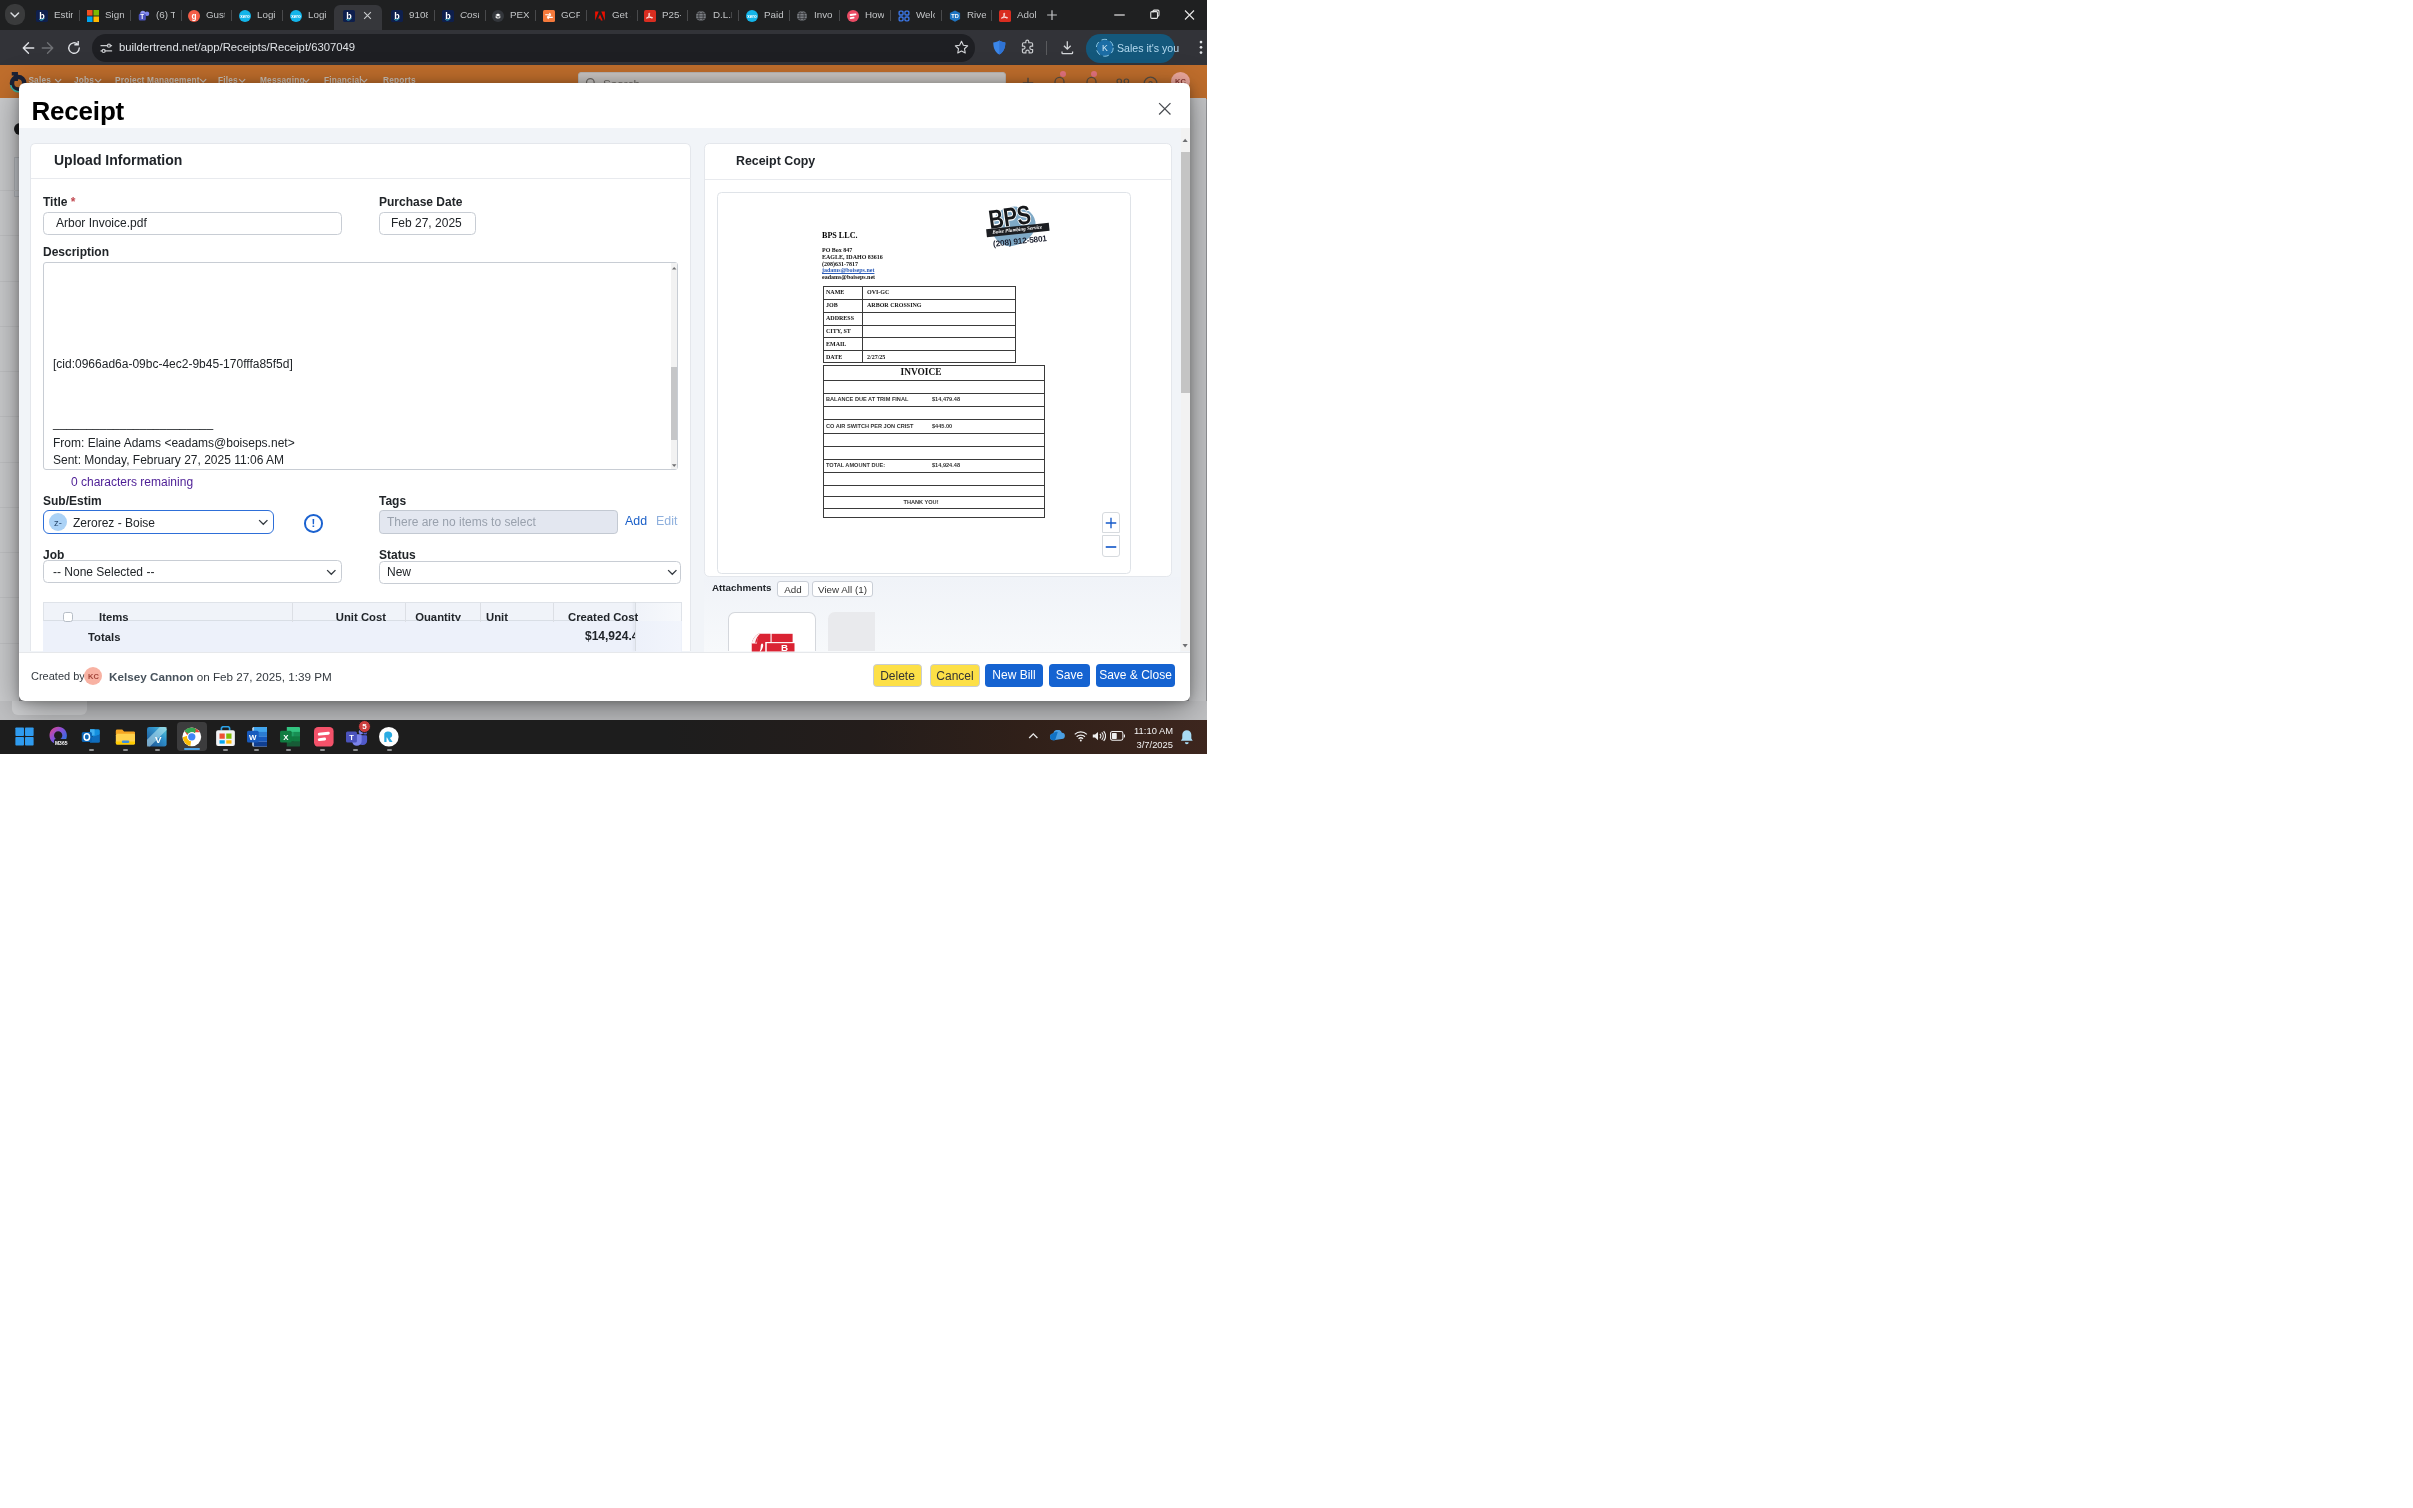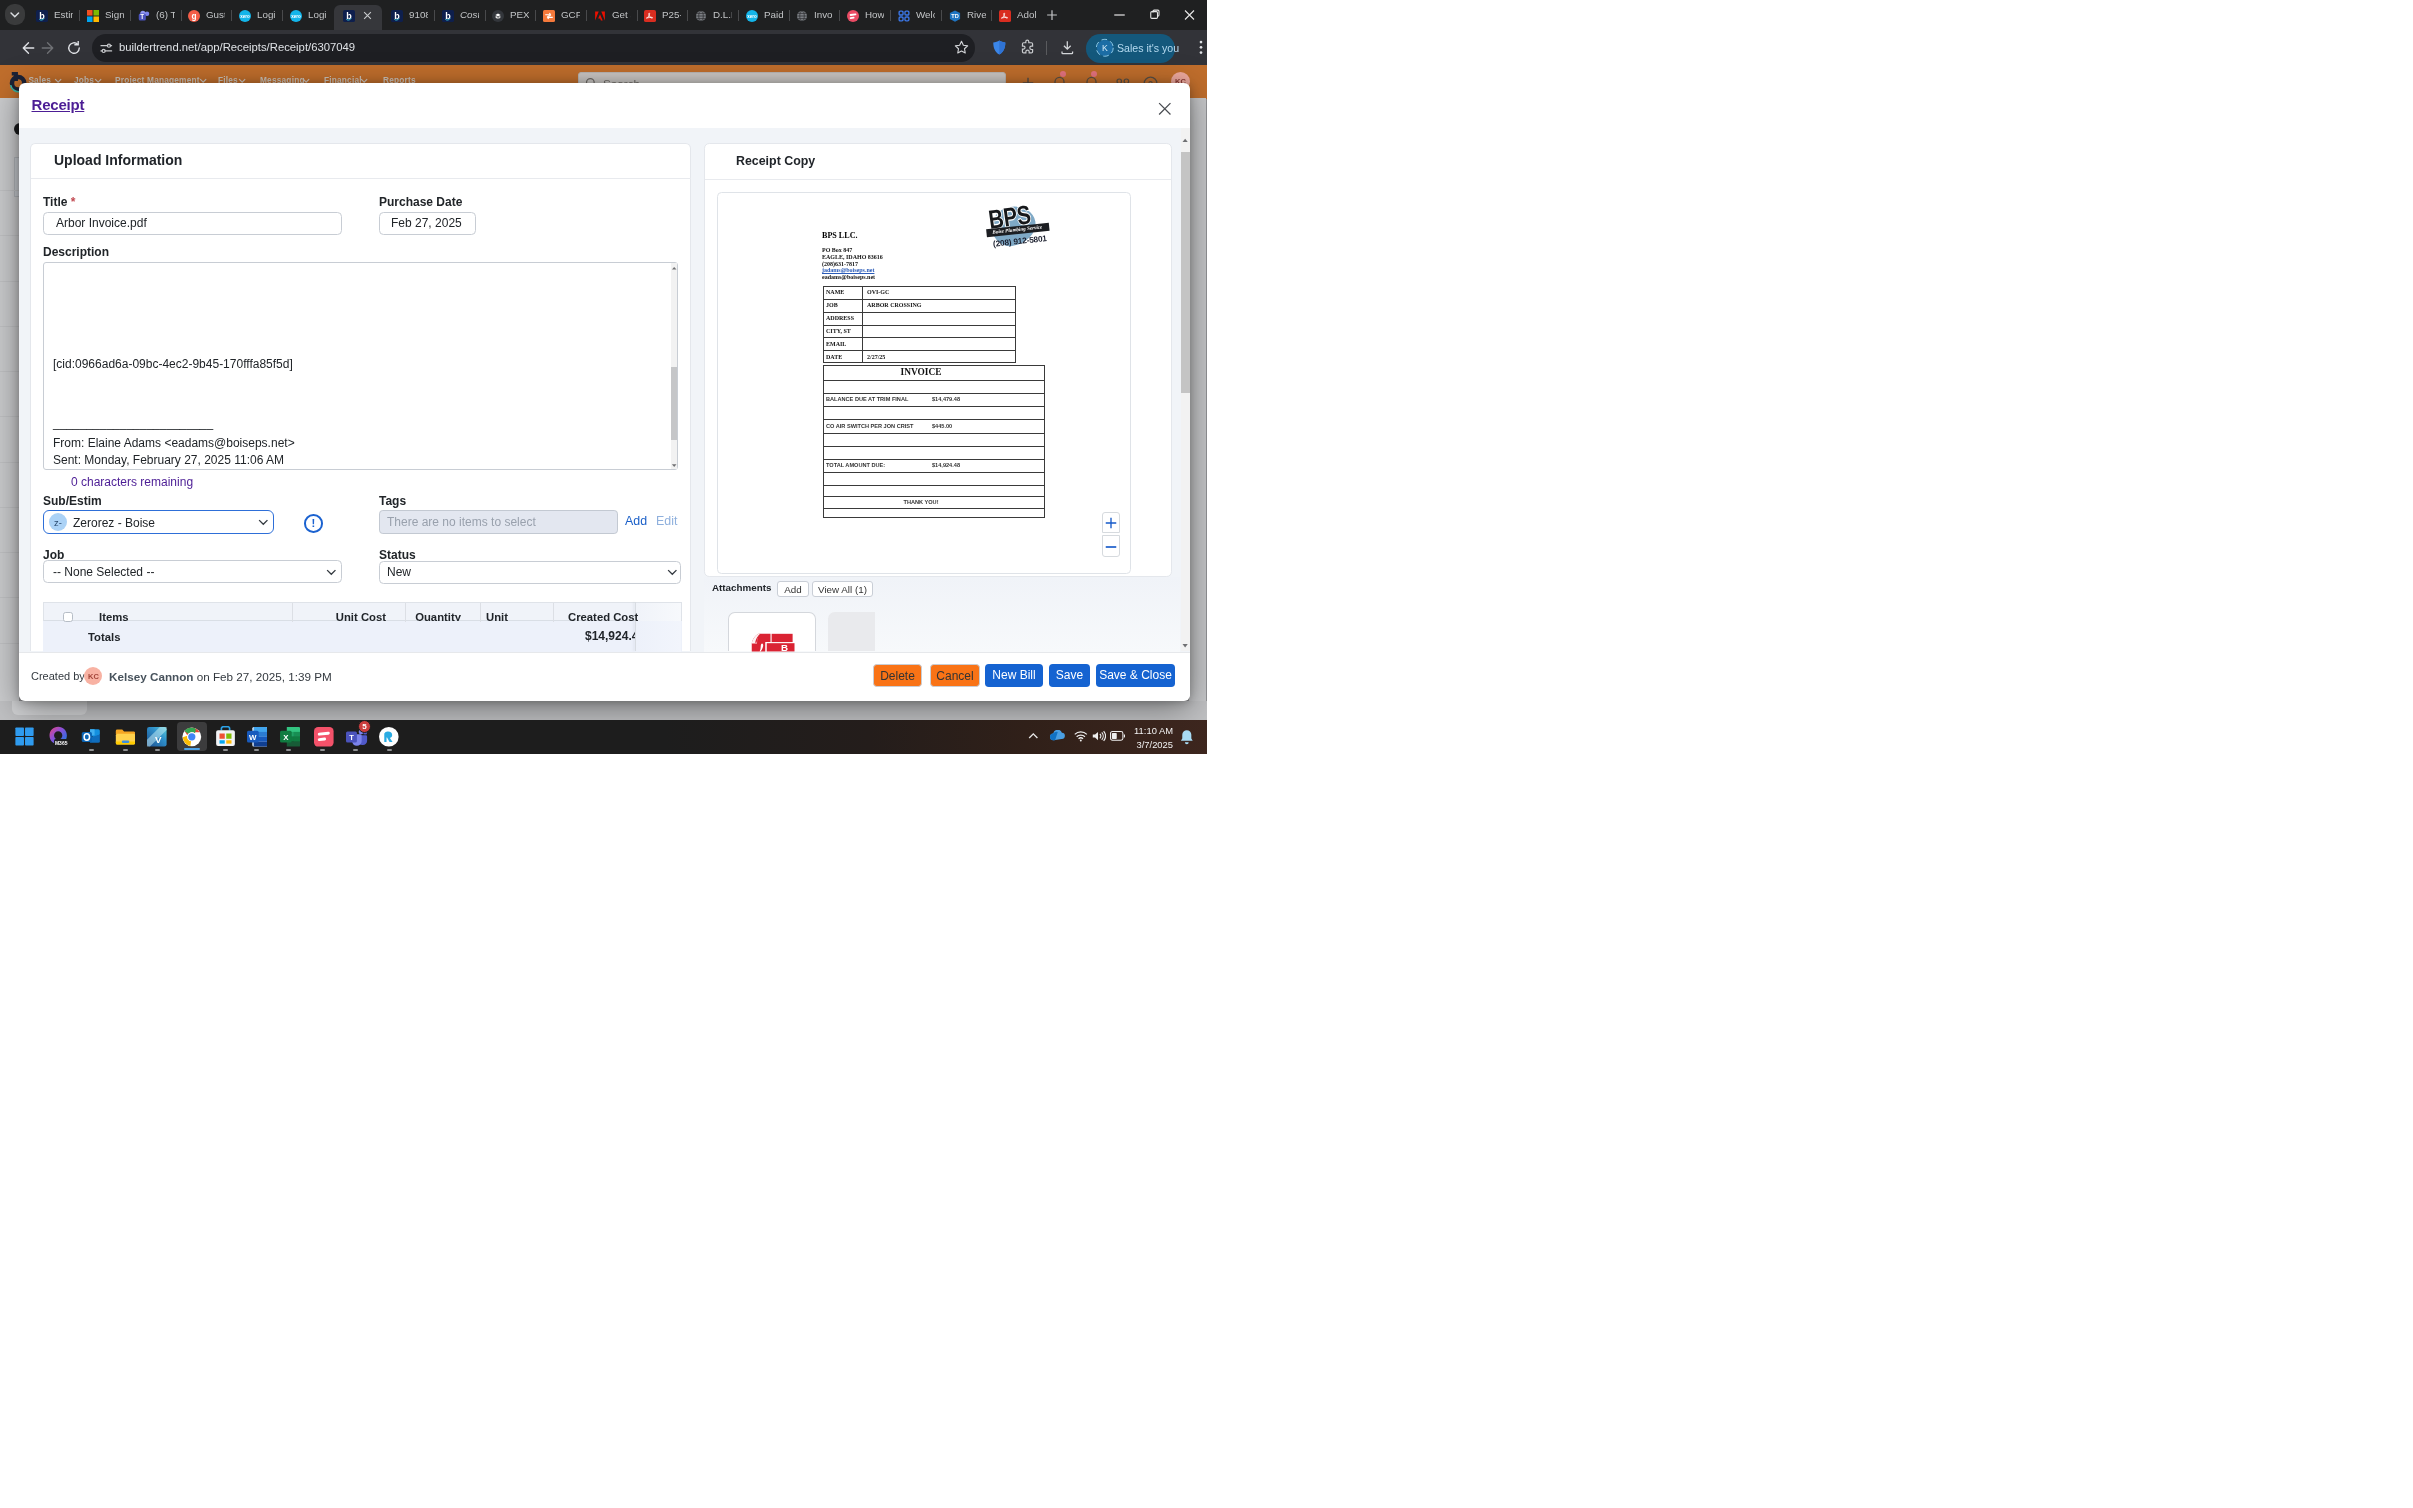--- a/index.html
+++ b/index.html
@@ -23,21 +23,21 @@
 
   
   #modal { left:18.6px; top:83px; width:1171px; height:617px; background:#fff; border-radius:6px; box-shadow:0 7.5px 34px rgba(0,0,0,.42), 0 1.5px 9px rgba(0,0,0,.25); }
   #mbody { left:18.6px; top:128px; width:1171px; height:524px; background:#f1f4f8; }
   .card { background:#fff; border:0.8px solid #e4e7ec; border-radius:5.3px; }
   .cardhead { font-size:13.2px; font-weight:700; color:#21252a; }
   .lbl { font-size:12px; font-weight:700; color:#212529; }
   .inp { background:#fff; border:0.8px solid #c8cdd4; border-radius:4.5px; font-size:12px; color:#212529; }
   .footbtn { height:23.4px; border-radius:3.8px; font-size:12px; text-align:center; line-height:22px; }
   .bluebtn { background:#1563d1; color:#fff; line-height:23.4px; }
-  .whitebtn { background:#f97316; border:0.8px solid #c8cdd4; color:#333; }
+  .whitebtn { background:#fde047; border:0.8px solid #c8cdd4; color:#333; }
 
   
   #taskbar { left:0; top:720px; width:1207px; height:35px; background:linear-gradient(90deg,#1d1d1d 0%,#1d1d1d 55%,#241d1b 72%,#302019 85%,#3d261e 100%); }
 </style>
 </head>
 <body>
 <div id="app">
 
   <div class="abs" id="tabstrip"></div>
   <div class="abs" style="left:5px; top:4.4px; width:20px; height:21px; background:#3a3b3c; border-radius:9px;">
@@ -320,21 +320,21 @@
   <div class="abs" style="left:0; top:462px; width:18.6px; height:0.8px; background:#c1c2c4;"></div>
   <div class="abs" style="left:0; top:507px; width:18.6px; height:0.8px; background:#c1c2c4;"></div>
   <div class="abs" style="left:0; top:552px; width:18.6px; height:0.8px; background:#c1c2c4;"></div>
   <div class="abs" style="left:0; top:597px; width:18.6px; height:0.8px; background:#c1c2c4;"></div>
   <div class="abs" style="left:0; top:643px; width:18.6px; height:0.8px; background:#c1c2c4;"></div>
   <div class="abs" style="left:1189px; top:98px; width:17.3px; height:621px; background:#c6c7c9;"></div>
   <div class="abs" style="left:0; top:701px; width:1207px; height:18.6px; background:#c0c1c3;"></div>
   <div class="abs" style="left:12.4px; top:701px; width:75px; height:13.6px; background:#d2d3d5; border-radius:0 0 6px 6px;"></div>
 
   <div class="abs" id="modal"></div>
-  <div class="abs" style="left:31.5px; top:96px; font-size:15px; font-weight:700; color:#4c1d95; letter-spacing:-0.2px;text-decoration:underline;">Receipt</div>
+  <div class="abs" style="left:31.5px; top:96px; font-size:26px; font-weight:700; color:#000000; letter-spacing:-0.2px;">Receipt</div>
   <svg class="abs" style="left:1158px; top:102px;" width="13.6" height="13.6" viewBox="0 0 18 18">
       <path d="M1.5 1.5 L16.5 16.5 M16.5 1.5 L1.5 16.5" stroke="#4a4d52" stroke-width="1.7"></path>
     </svg>
   <div class="abs" id="mbody"></div>
 
   <div class="abs card" style="left:30px; top:143px; width:661px; height:508px; border-radius:5.3px 5.3px 0 0; border-bottom:none;"></div>
   <div class="abs cardhead" style="left:54px; top:152px; font-size:14px;">Upload Information</div>
   <div class="abs" style="left:31px; top:178px; width:660px; height:0.8px; background:#e8eaee;"></div>
 
   <div class="abs lbl" style="left:43px; top:195px;">Title <span style="color:#c24a52;">*</span></div>

